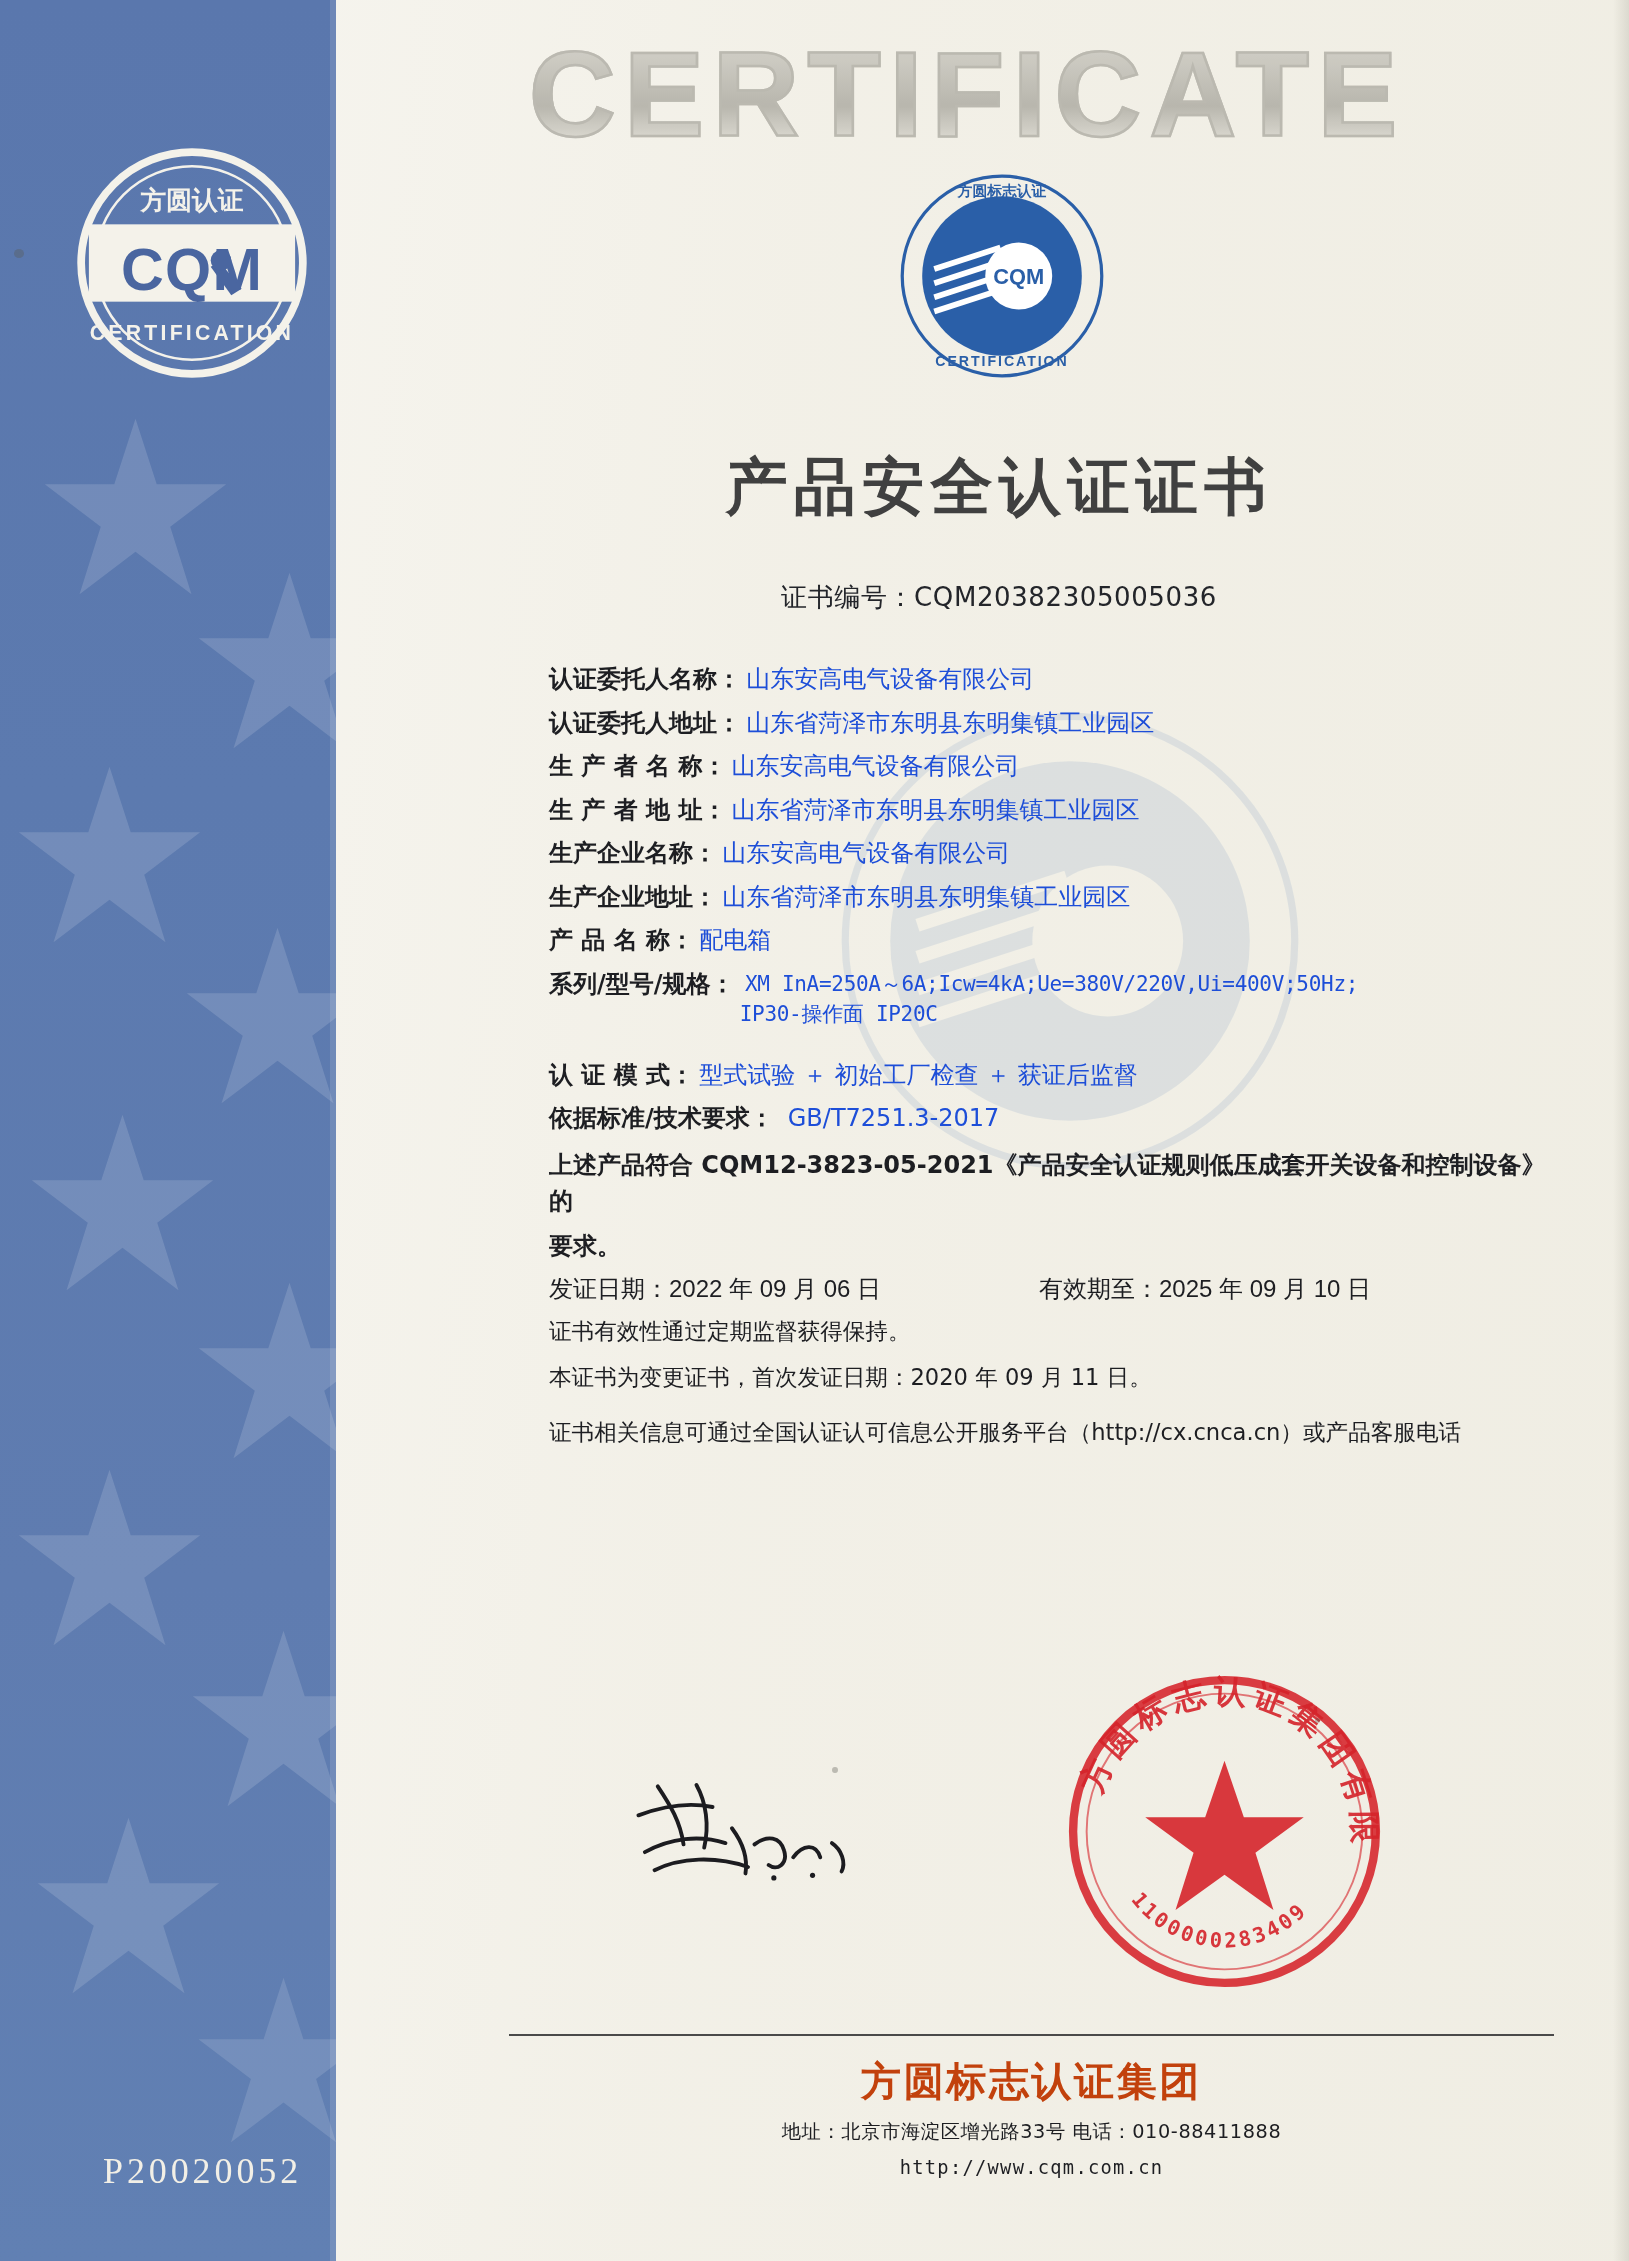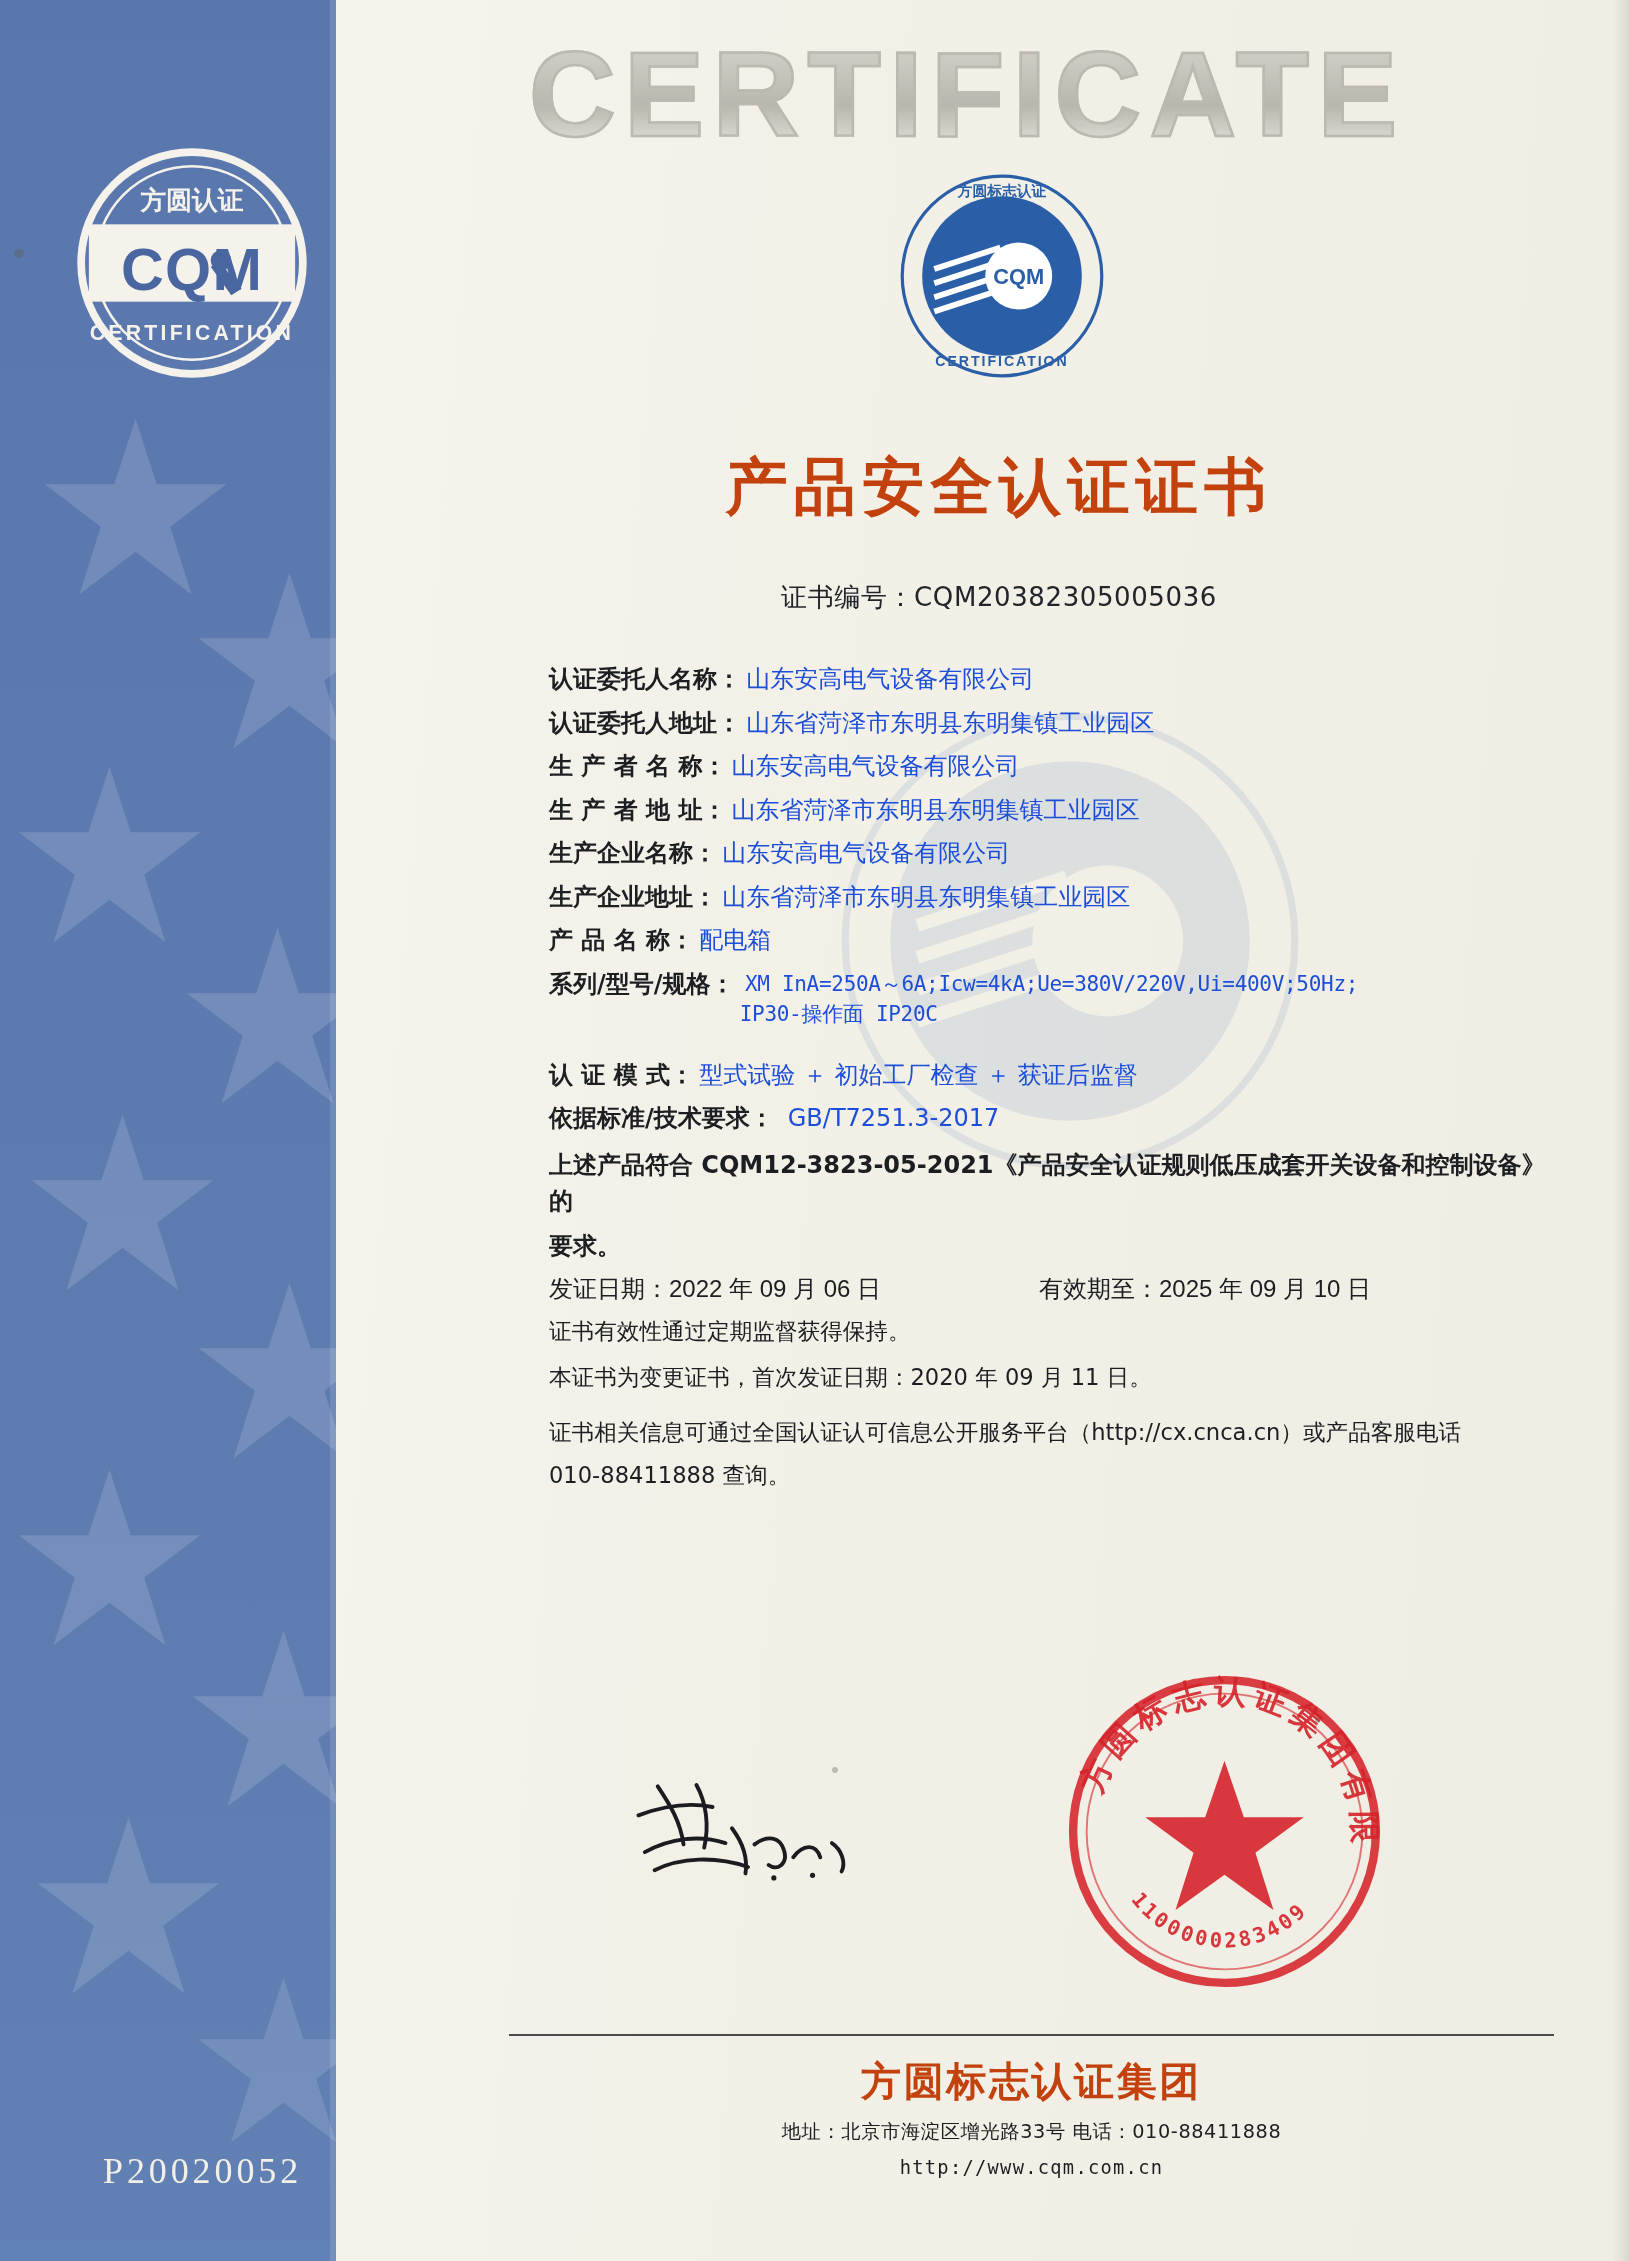--- a/index.html
+++ b/index.html
@@ -115,21 +115,21 @@
   .doc-title {
     position: absolute;
     left: 451px;
     top: 445px;
     width: 1096px;
     text-align: center;
     font-family: "DejaVu Sans", sans-serif;
     font-weight: 700;
     font-size: 62px;
     letter-spacing: 6.4px;
-    color: #c2410c;
+    color: #404040;
   }
   .cert-number {
     position: absolute;
     left: 451px;
     top: 580px;
     width: 1096px;
     text-align: center;
     font-family: "DejaVu Sans", sans-serif;
     font-size: 26px;
     color: #23252a;
@@ -452,21 +452,20 @@
       </div>
       <div class="date-right">
         <span>有效期至：</span><span>2025 年 09 月 10 日</span>
       </div>
     </div>
 
     <div class="small-note">证书有效性通过定期监督获得保持。</div>
     <div class="small-note" style="margin-top:10.3px;">本证书为变更证书，首次发证日期：2020 年 09 月 11 日。</div>
 
     <div class="small-note" style="margin-top:19.3px;">证书相关信息可通过全国认证认可信息公开服务平台（http://cx.cnca.cn）或产品客服电话</div>
-    <div class="small-note" style="margin-top:7.7px;">010-88411888 查询。</div>
   </div>
 
   <div class="signature">
     <svg width="271" height="129" viewBox="0 0 420 200">
       <g fill="none" stroke="#1c1c20" stroke-width="6" stroke-linecap="round" stroke-linejoin="round">
         <path d="M60 30 C 80 60, 95 85, 100 120"></path>
         <path d="M30 75 C 70 60, 110 55, 145 62"></path>
         <path d="M120 28 C 135 55, 140 90, 132 125"></path>
         <path d="M40 132 C 80 110, 125 105, 165 118"></path>
         <path d="M55 160 C 95 140, 150 138, 200 155"></path>

